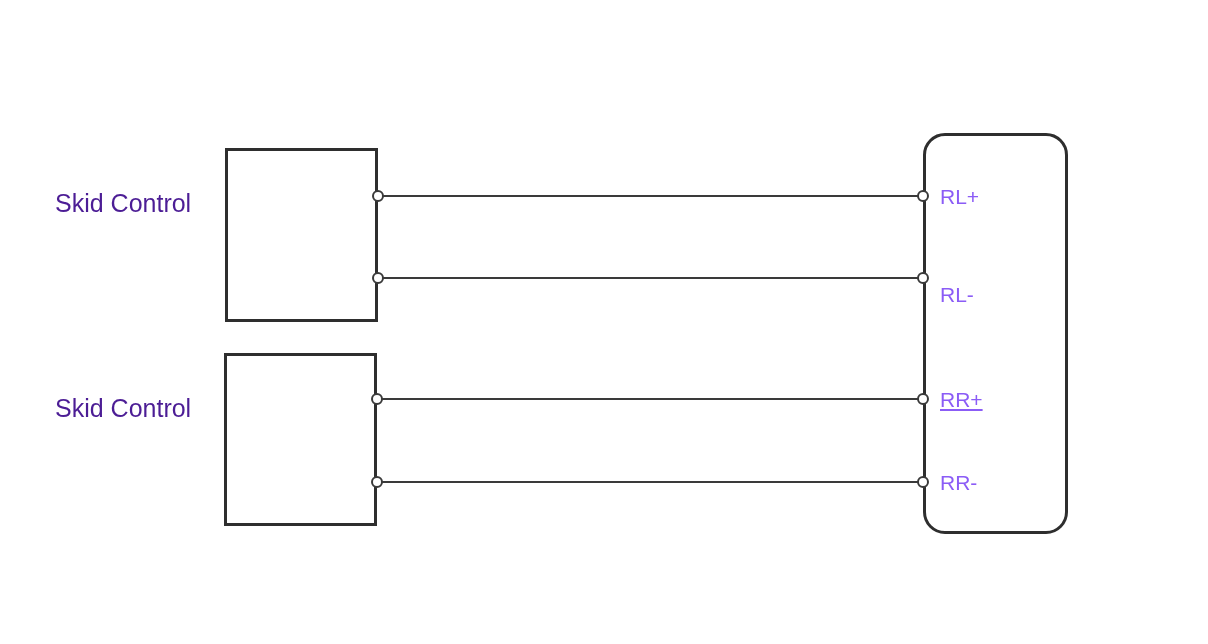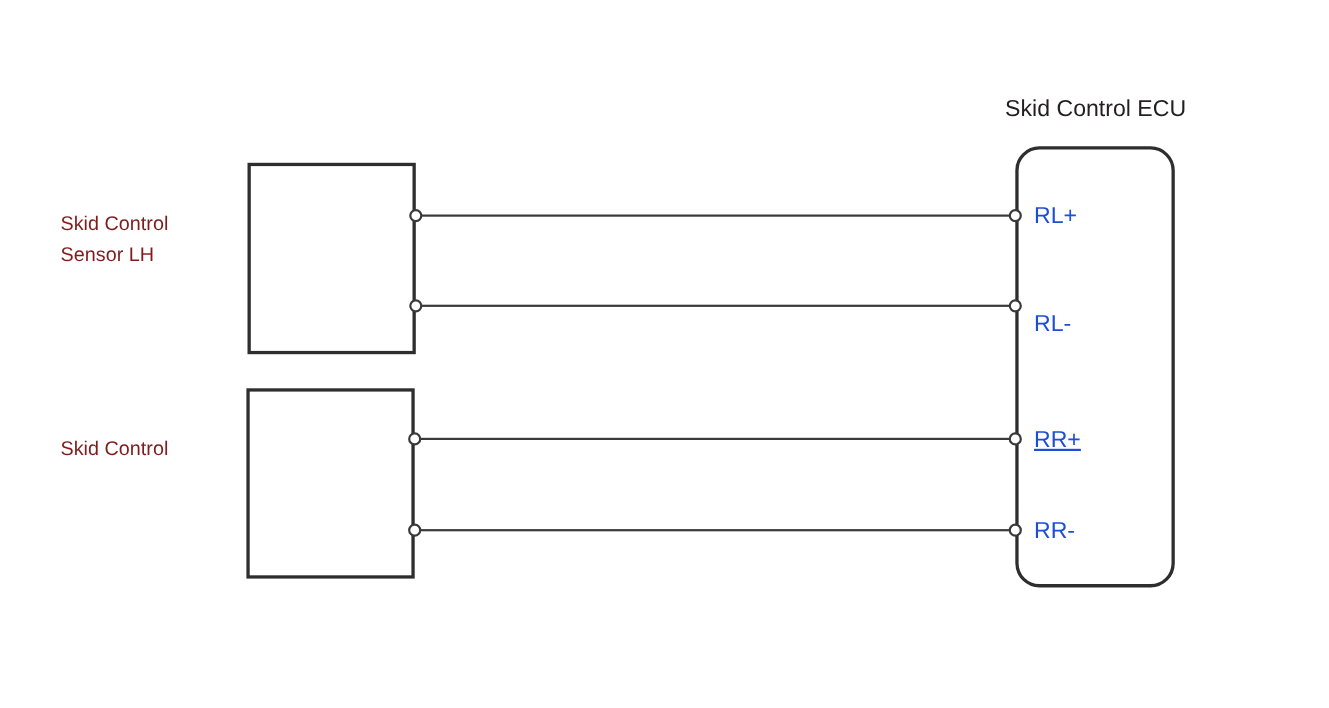--- a/index.html
+++ b/index.html
@@ -38,23 +38,23 @@
     position: absolute;
     left: 996px; top: 87px;
     transform: translateX(-50%);
     font-size: 21px;
     white-space: nowrap;
     color: #231f20;
   }
   .sensor-label {
     position: absolute;
     left: 55px;
-    font-size: 18px;
+    font-size: 25px;
     line-height: 28px;
-    color: #7f1d1d;
+    color: #4c1d95;
     white-space: nowrap;
   }
   .sensor-label.lh { top: 189px; }
   .sensor-label.rh { top: 394px; }
   .wire {
     position: absolute;
     left: 378px;
     width: 546px;
     height: 2px;
     background: #3a3a3a;
@@ -69,39 +69,37 @@
     width: 12px; height: 12px;
     border: 2px solid #3a3a3a;
     border-radius: 50%;
     background: #ffffff;
   }
   .pin-label {
     position: absolute;
     left: 940px;
     font-size: 21px;
     line-height: 21px;
-    color: #1d4ed8;
+    color: #8b5cf6;
     white-space: nowrap;
   }
 </style>
 </head>
 <body>
 
 <div class="stage">
 
-  <div class="ecu-title">Skid Control ECU</div>
 
   <div class="ecu-box"></div>
 
   <div class="sensor-box lh"></div>
   <div class="sensor-box rh"></div>
 
   <div class="sensor-label lh">
     <div>Skid Control</div>
-    <div>Sensor LH</div>
   </div>
   <div class="sensor-label rh">
     <div>Skid Control</div>
   </div>
 
   <div class="wire w1"></div>
   <div class="wire w2"></div>
   <div class="wire w3"></div>
   <div class="wire w4"></div>
 

